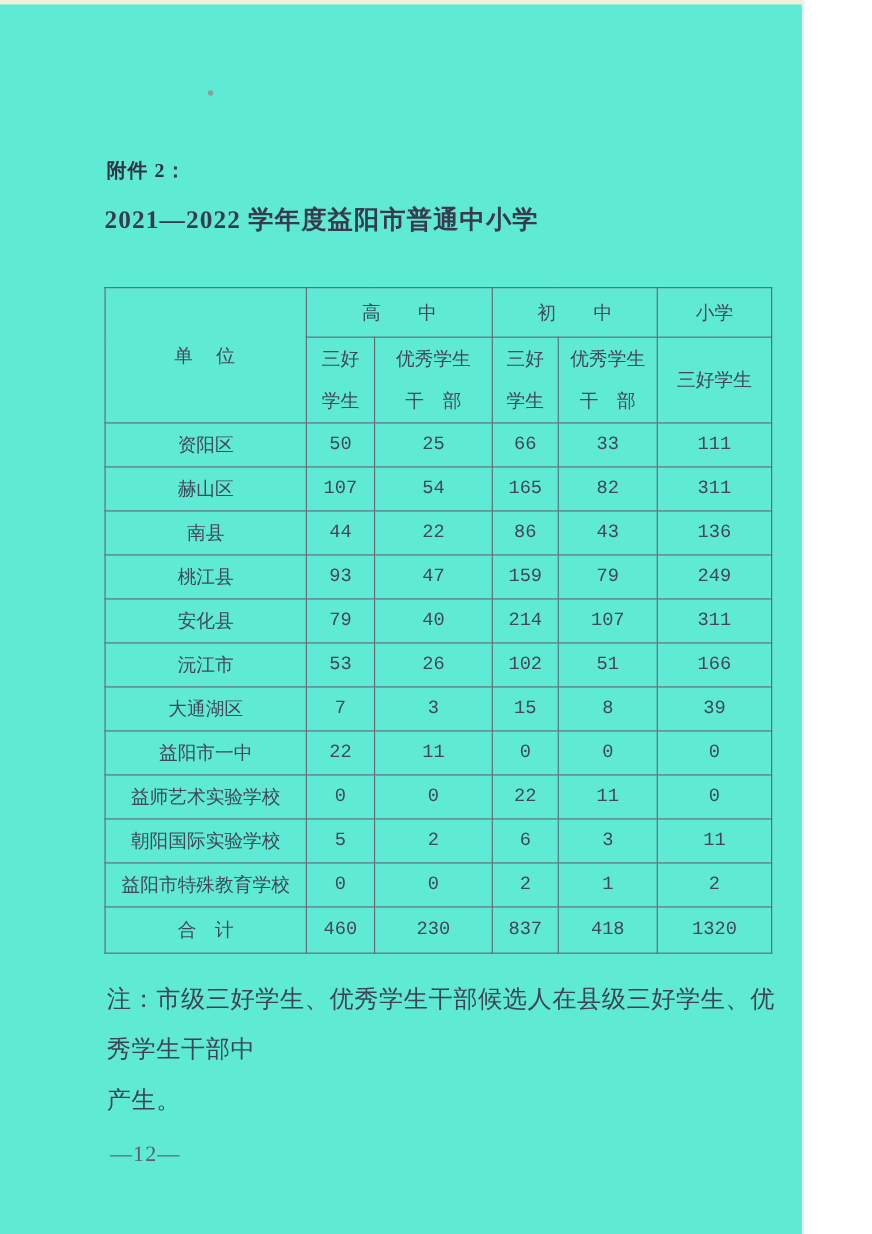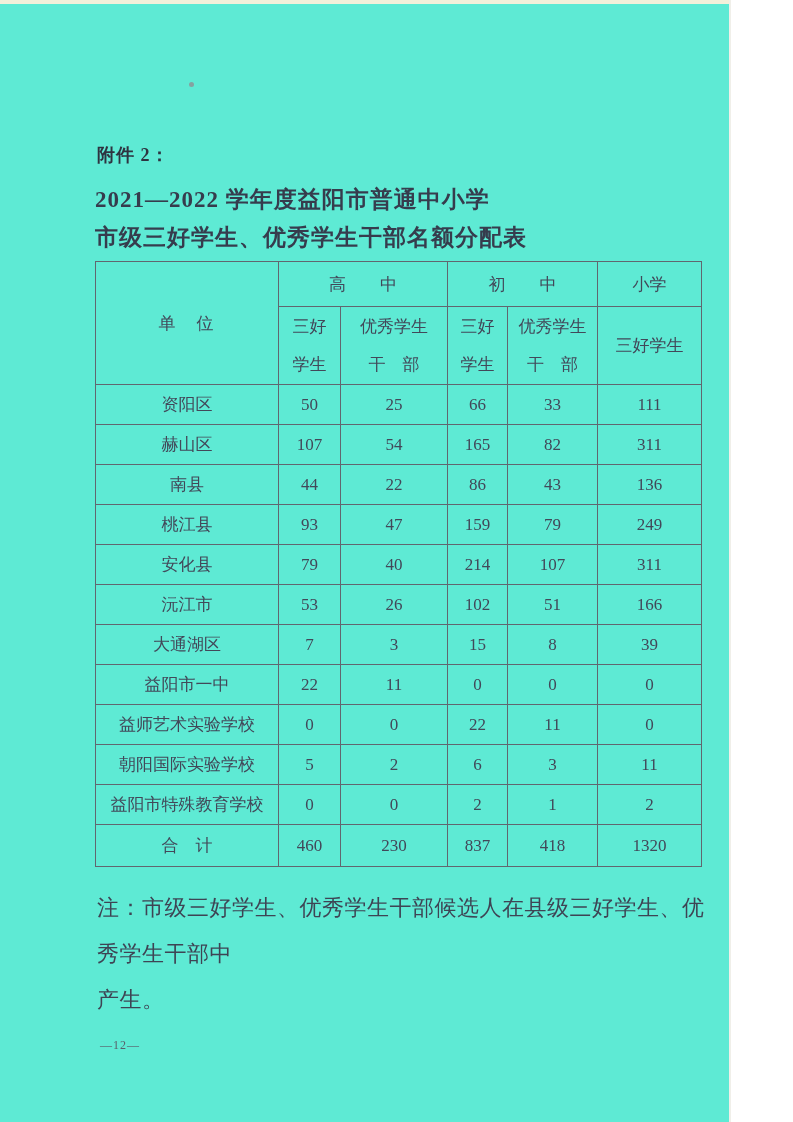--- a/index.html
+++ b/index.html
@@ -73,54 +73,53 @@
     color: #424859;
     padding: 0;
     overflow: hidden;
   }
   tr.h1 td { height: 44px; }
   tr.h2 td { height: 77px; }
   tr.data-row td { height: 39px; }
   td.unit-head { font-size: 18px; letter-spacing: 2px; }
   .two-line div { line-height: 38px; }
   td.num {
-    font-family: Liberation Serif, serif;
+    font-family: Liberation Mono, monospace;
     font-size: 17.5px;
   }
   td.row-name { font-size: 17px; }
   tr.total-row td { height: 41px; }
 
   .note {
     position: absolute;
     left: 97px; top: 885px;
     width: 626px;
     font-size: 22px;
     color: #3e4454;
     line-height: 46px;
     letter-spacing: .5px;
   }
   .pageno {
     position: absolute;
     left: 100px; top: 1038px;
-    font-size: 12px;
+    font-size: 20px;
     color: #5a5f6a;
     letter-spacing: 1px;
   }
 </style>
 </head>
 <body>
 
 <div class="page">
   <div class="top-edge"></div>
   <div class="right-edge"></div>
   <div class="speck"></div>
 
   <div class="attachment">附件 2：</div>
   <div class="title-line title1">2021—2022 学年度益阳市普通中小学</div>
-  <div class="title-line title2">市级三好学生、优秀学生干部名额分配表</div>
 
   <table class="quota-table">
     <colgroup>
       <col style="width:183px">
       <col style="width:62px">
       <col style="width:107px">
       <col style="width:60px">
       <col style="width:90px">
       <col style="width:104px">
     </colgroup>

